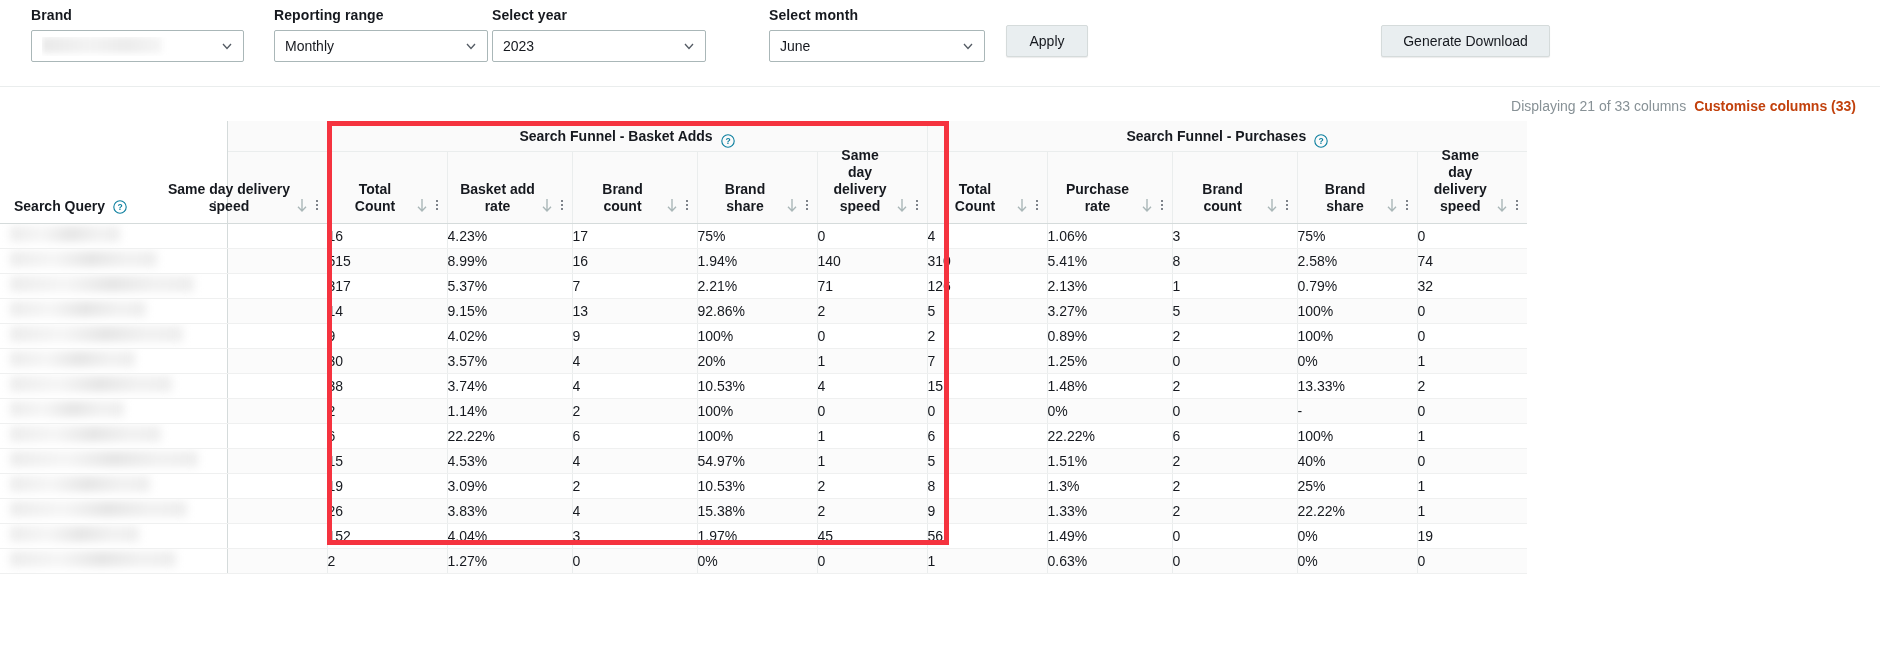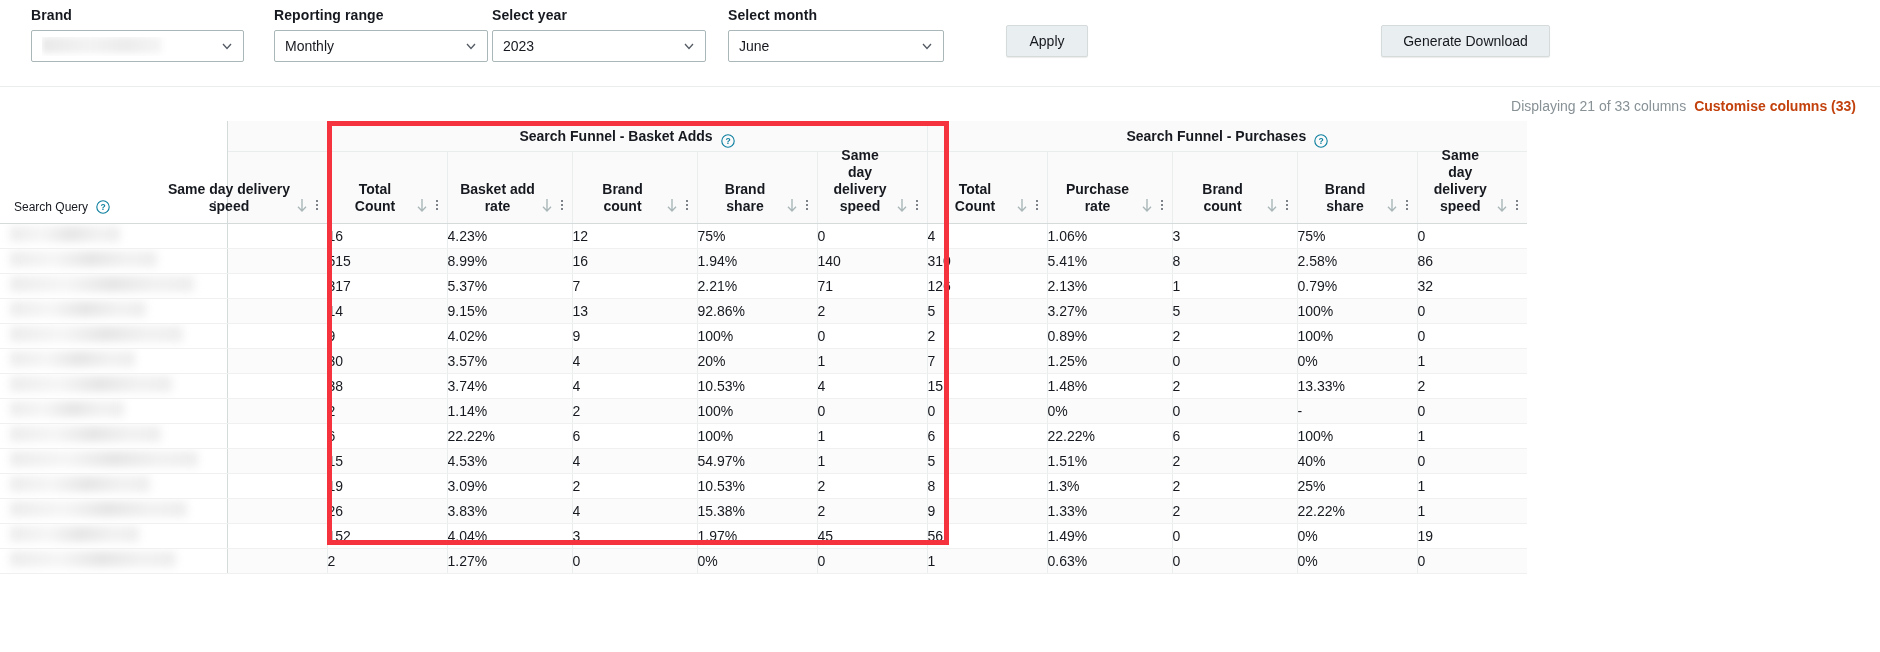--- a/index.html
+++ b/index.html
@@ -223,21 +223,21 @@
   }
   .sq-head-inner {
     position: absolute;
     left: 14px;
     right: 10px;
     bottom: 9px;
     display: flex;
     align-items: flex-end;
     justify-content: space-between;
   }
-  .sq-title { font-size: 12px; font-weight: normal; color: #16191f; }
+  .sq-title { font-size: 14px; font-weight: bold; color: #16191f; }
   td.sq-cell {
     height: 24px;
     border-bottom: 1px solid #eff0f0;
     border-right: 1px solid #d5dbdb;
     background: #ffffff;
     box-sizing: border-box;
     position: relative;
     overflow: hidden;
   }
   .sq-blur {
@@ -293,21 +293,21 @@
     <div class="select-box">
       <span class="sel-value">2023</span>
       <span class="chev">
         <svg viewBox="0 0 12 12">
             <path d="M2 4 L6 8.5 L10 4" fill="none" stroke="#545b64" stroke-width="1.3"></path>
           </svg>
       </span>
     </div>
   </div>
 
-  <div class="filter-group" style="left:728px; width:216px;">
+  <div class="filter-group" style="left:769px; width:216px;">
     <div class="filter-label">Select month</div>
     <div class="select-box">
       <span class="sel-value">June</span>
       <span class="chev">
         <svg viewBox="0 0 12 12">
             <path d="M2 4 L6 8.5 L10 4" fill="none" stroke="#545b64" stroke-width="1.3"></path>
           </svg>
       </span>
     </div>
   </div>
@@ -550,21 +550,21 @@
       </tr>
     </thead>
     <tbody>
         <tr class="row-norm">
           <td class="sq-cell">
             <span class="sq-blur" style="width: 110px;"></span>
           </td>
           <td class="cell" style="padding-left: 0px; text-indent: -50px;"></td>
           <td class="cell">16</td>
           <td class="cell">4.23%</td>
-          <td class="cell">12</td>
+          <td class="cell">17</td>
           <td class="cell">75%</td>
           <td class="cell">0</td>
           <td class="cell">4</td>
           <td class="cell">1.06%</td>
           <td class="cell">3</td>
           <td class="cell">75%</td>
           <td class="cell">0</td>
         </tr>
         <tr class="row-alt">
           <td class="sq-cell">
@@ -573,21 +573,21 @@
           <td class="cell" style="padding-left: 0px; text-indent: -50px;">32</td>
           <td class="cell">515</td>
           <td class="cell">8.99%</td>
           <td class="cell">16</td>
           <td class="cell">1.94%</td>
           <td class="cell">140</td>
           <td class="cell">310</td>
           <td class="cell">5.41%</td>
           <td class="cell">8</td>
           <td class="cell">2.58%</td>
-          <td class="cell">86</td>
+          <td class="cell">74</td>
         </tr>
         <tr class="row-norm">
           <td class="sq-cell">
             <span class="sq-blur" style="width: 184px;"></span>
           </td>
           <td class="cell" style="padding-left: 0px; text-indent: -50px;">50</td>
           <td class="cell">317</td>
           <td class="cell">5.37%</td>
           <td class="cell">7</td>
           <td class="cell">2.21%</td>

